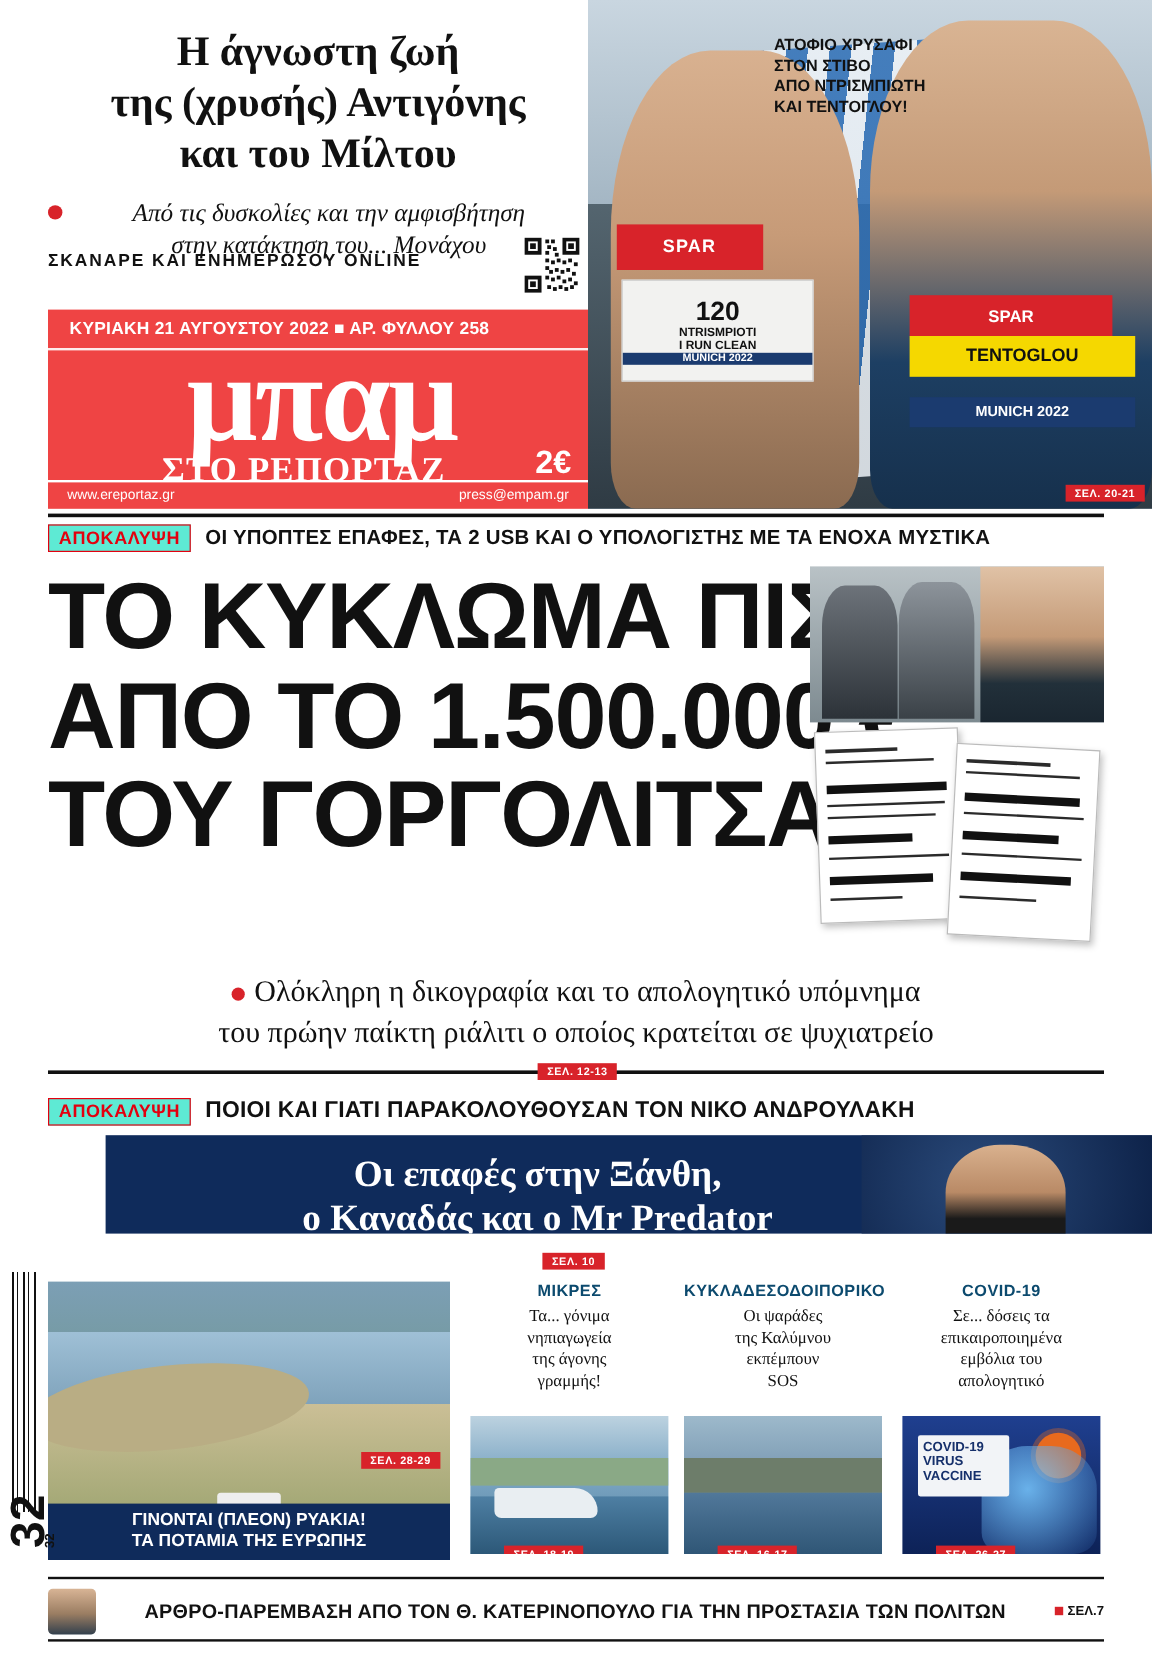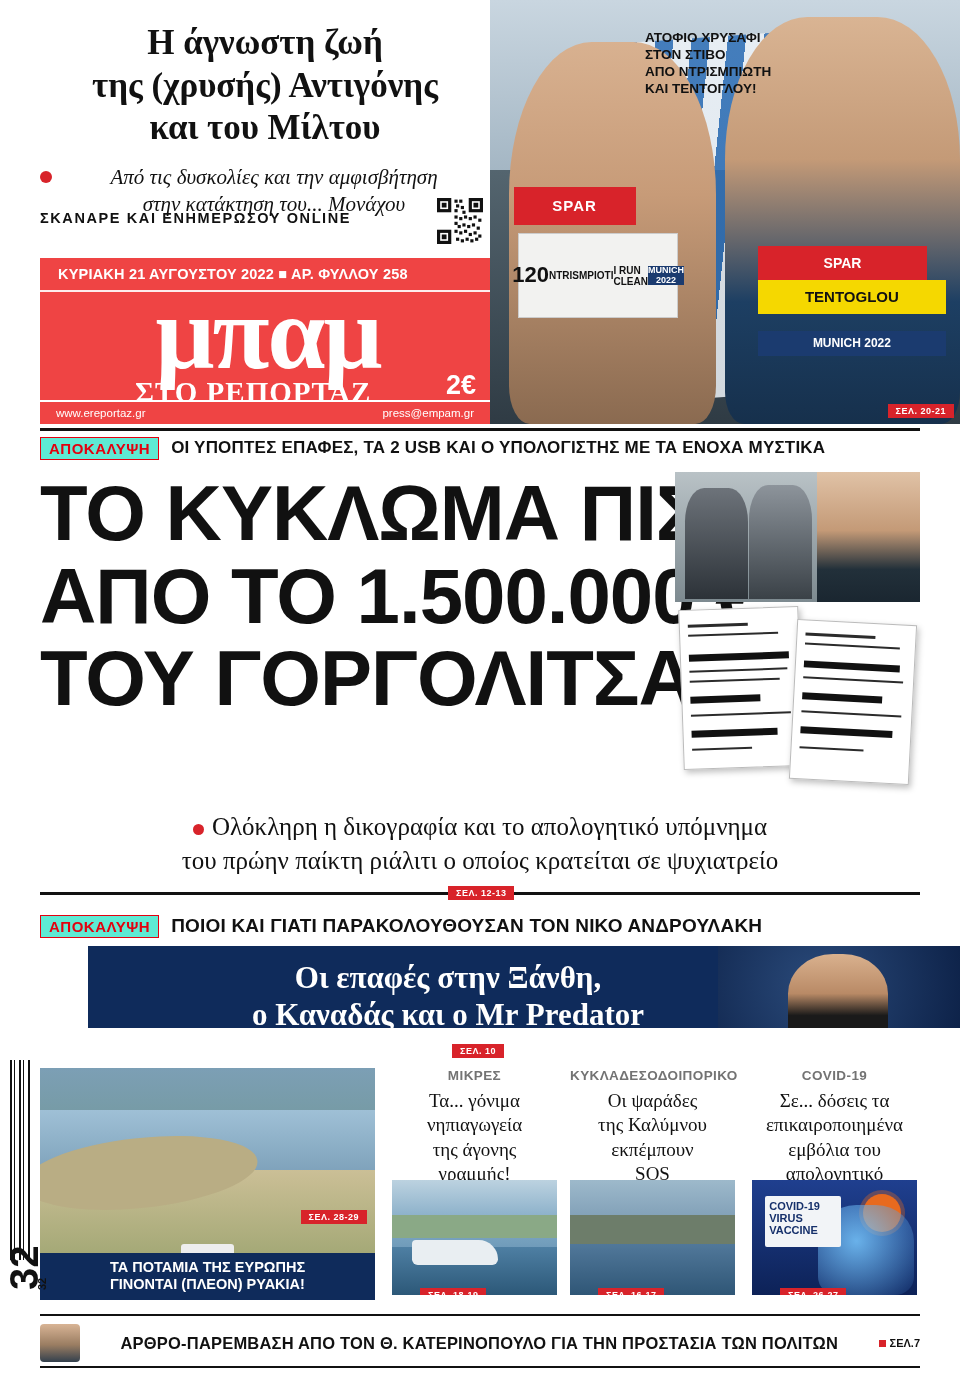--- a/index.html
+++ b/index.html
@@ -79,21 +79,21 @@
   .athlete-l { position:absolute; left:4%; top:10%; width:44%; height:90%;
     background: linear-gradient(180deg,#d8b190 0%, #c79b78 40%, #8a6a50 100%);
     border-radius: 40% 40% 10% 10%; }
   .athlete-r { position:absolute; left:50%; top:4%; width:50%; height:96%;
     background: linear-gradient(180deg,#d9b493 0%, #c49a77 35%, #1d3f63 70%, #16304c 100%);
     border-radius: 35% 35% 8% 8%; }
   .bib {
     position:absolute; left:6%; top:55%; width:34%; height:20%;
     background:#f2f2f0; border:1px solid #ccc;
     font-family:"Liberation Sans",sans-serif; color:#111;
-    display:flex; align-items:center; justify-content:center;
+    display:flex; flex-direction:column; align-items:center; justify-content:center;
     font-size: 10px; line-height:1.1; font-weight:bold;
   }
   .bib .num { font-size: 22px; }
   .bib .nm { font-size: 10px; }
   .bib .mu { font-size: 9px; background:#1b3b6f; color:#fff; width:100%; text-align:center; }
   .spar-l {
     position:absolute; left:5%; top:44%; width:26%; height:9%;
     background:#d8232a; color:#fff; font-family:"Liberation Sans",sans-serif;
     font-weight:bold; font-size:15px; display:flex; align-items:center; justify-content:center;
     letter-spacing:1px;
@@ -267,26 +267,26 @@
   }
   .bp-face {
     position:absolute; left: 28%; top: 8%; width: 40%; height: 92%;
     background: linear-gradient(180deg,#d9b18e 0%, #b98a66 45%, #1a1a1a 70%);
     border-radius: 45% 45% 10% 10%;
   }
 
   
   .kicker {
     font-family:"Liberation Sans",sans-serif;
-    font-weight:bold; font-size: 13.5px; color:#737373;
+    font-weight:bold; font-size: 13.5px; color:#0c4a6e;
     text-align:center; letter-spacing: .4px;
   }
   .brief-text {
     font-family:"Liberation Serif", serif;
-    font-size: 19px; line-height: 1.28; color:#111; text-align:center;
+    font-size: 14px; line-height: 1.28; color:#111; text-align:center;
     margin-top: 6px;
   }
 
   .bigphoto {
     position:absolute; left: 40px; top: 1068px; width: 335px; height: 232px;
     overflow:hidden;
     background: linear-gradient(180deg,#7c9fb5 0%, #5f8a66 100%);
   }
   .bp-water { position:absolute; left:0; top:18%; width:100%; height:40%;
     background: linear-gradient(180deg,#9fc0d6,#6e93ad); }
@@ -546,22 +546,22 @@
     </div>
   </div>
   <div class="sel-tag" style="left:452px; top:1044px;">ΣΕΛ. 10</div>
 
   <div class="bigphoto">
     <div class="bp-water"></div>
     <div class="bp-land1"></div>
     <div class="bp-land2"></div>
     <div class="bp-boat"></div>
     <div class="bp-cap">
+      <div>ΓΙΝΟΝΤΑΙ (ΠΛΕΟΝ) ΡΥΑΚΙΑ!</div>
       <div>ΤΑ ΠΟΤΑΜΙΑ ΤΗΣ ΕΥΡΩΠΗΣ</div>
-      <div>ΓΙΝΟΝΤΑΙ (ΠΛΕΟΝ) ΡΥΑΚΙΑ!</div>
     </div>
     <div class="sel-tag" style="right:8px; top:142px;">ΣΕΛ. 28-29</div>
   </div>
 
   <div class="col" style="left:392px;">
     <div class="kicker">ΜΙΚΡΕΣ</div>
     <div class="brief-text">
       <div>Τα... γόνιμα</div>
       <div>νηπιαγωγεία</div>
       <div>της άγονης</div>

